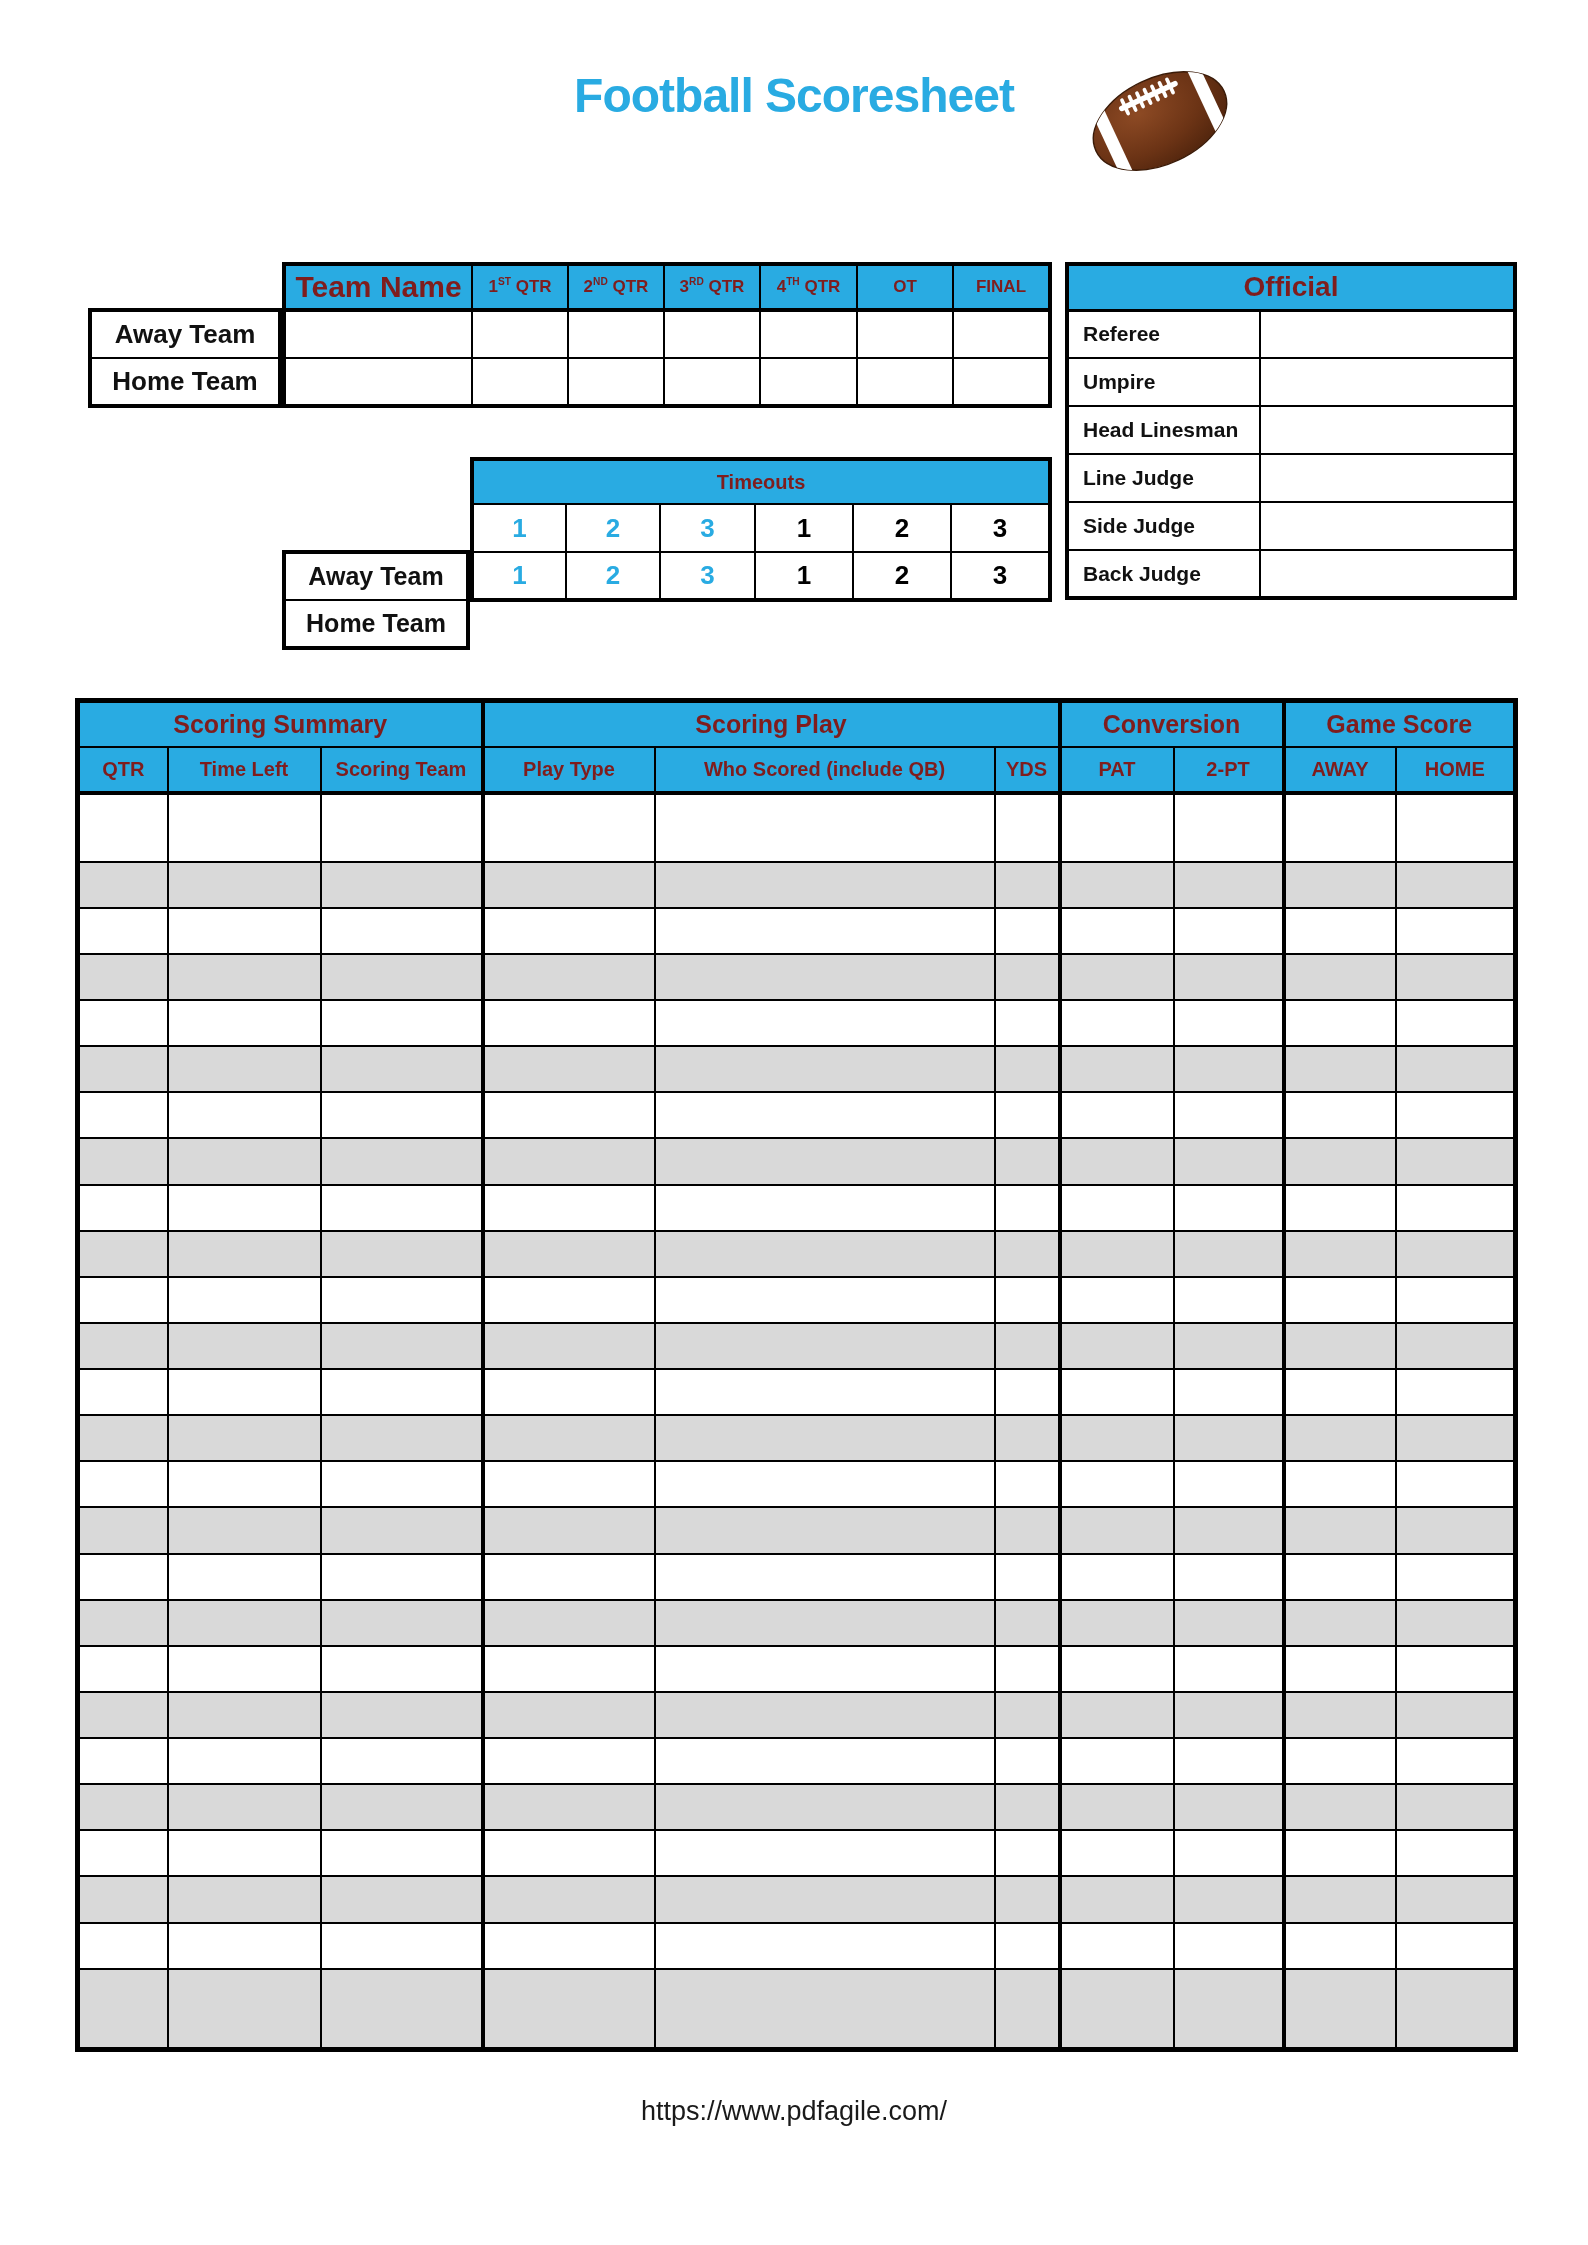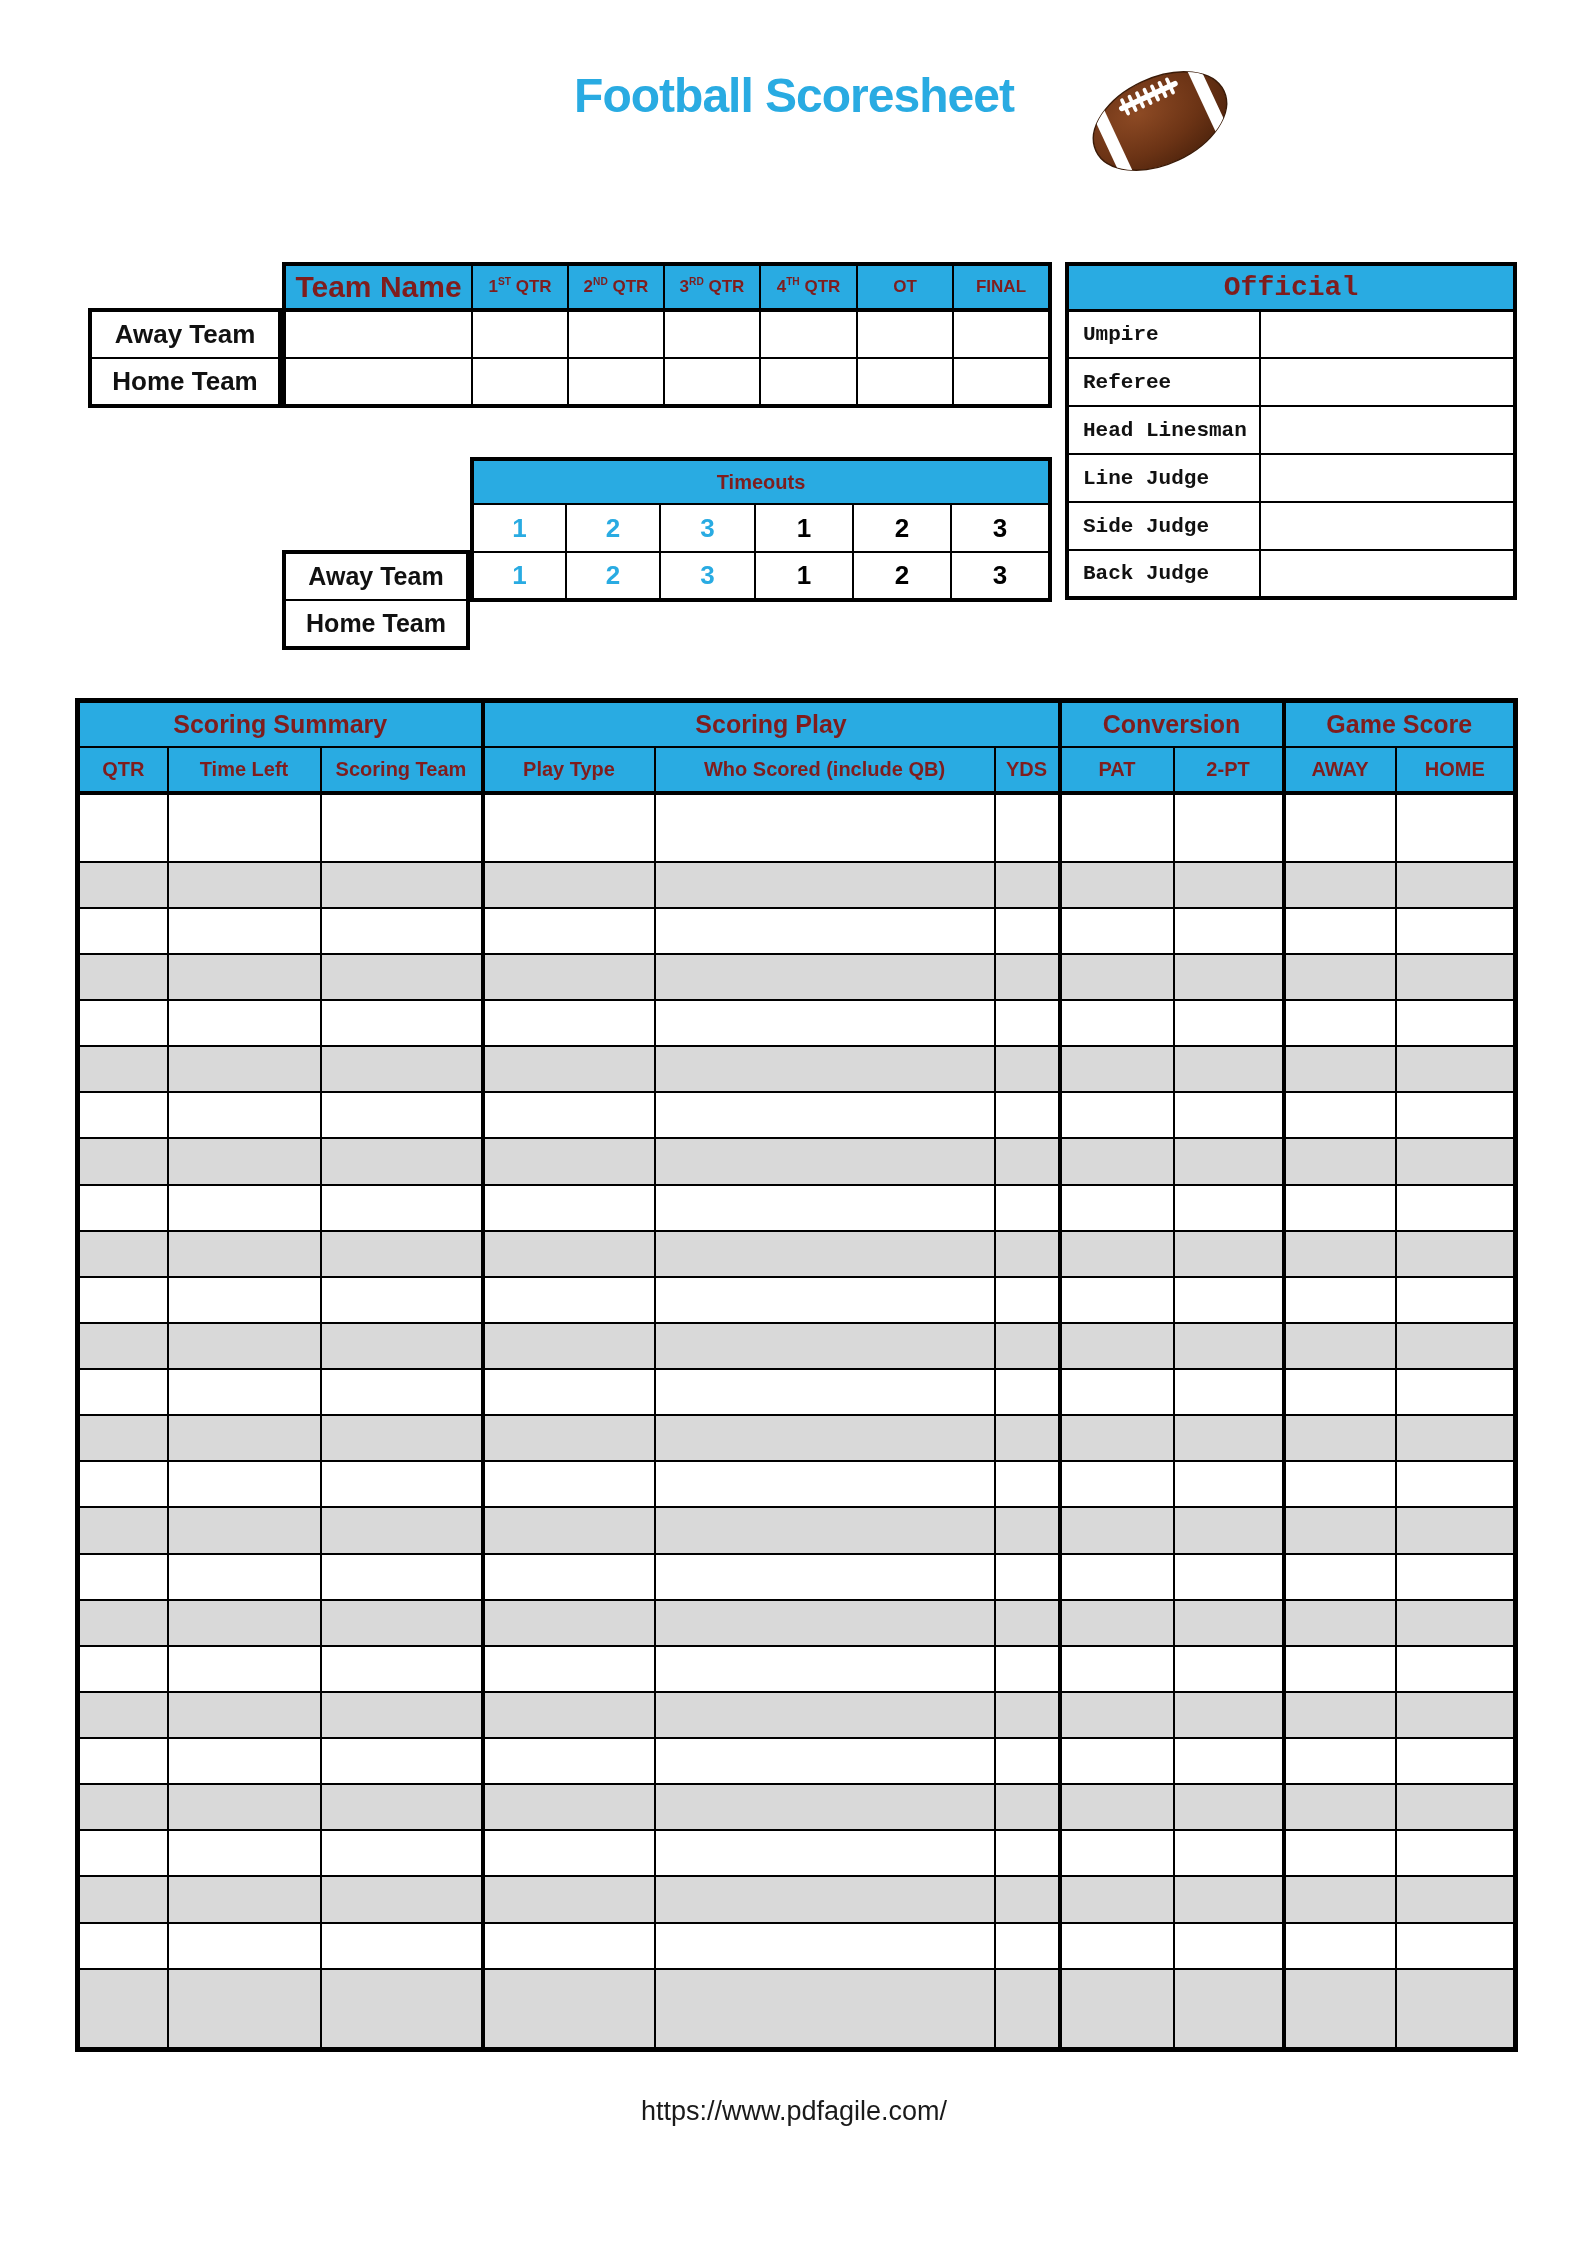--- a/index.html
+++ b/index.html
@@ -51,21 +51,21 @@
   }
   .team-table { left: 282px; top: 262px; width: 766px; border: 4px solid var(--line); }
   .team-table thead tr { height: 46px; }
   .team-table thead th { border-bottom: 4px solid var(--line); }
   .team-table tbody tr { height: 48px; }
   .team-table tbody td { background: #fff; }
   .th-big { font-size: 30px; }
   .th-qtr { font-size: 17px; }
 
   
-  .official-table { left: 1065px; top: 262px; width: 448px; border: 4px solid var(--line); font-family: Liberation Mono, monospace; }
+  .official-table { left: 1065px; top: 262px; width: 448px; border: 4px solid var(--line); }
   .official-table thead tr { height: 46px; }
   .official-table thead th { border-bottom: 3px solid var(--line); font-size: 28px; }
   .official-table tbody tr { height: 48px; }
   .official-table .olabel {
     font-size: 21px; font-weight: bold; text-align: left;
     padding-left: 14px; vertical-align: middle; background: #fff;
   }
   .official-table .oval { background: #fff; }
 
   
@@ -204,25 +204,25 @@
         <col style="width:193px">
         <col style="width:255px">
       </colgroup>
     <thead>
       <tr>
         <th class="bh" colspan="2">Official</th>
       </tr>
     </thead>
     <tbody>
       <tr>
+        <td class="olabel">Referee</td>
+        <td class="oval"></td>
+      </tr>
+      <tr>
         <td class="olabel">Umpire</td>
-        <td class="oval"></td>
-      </tr>
-      <tr>
-        <td class="olabel">Referee</td>
         <td class="oval"></td>
       </tr>
       <tr>
         <td class="olabel">Head Linesman</td>
         <td class="oval"></td>
       </tr>
       <tr>
         <td class="olabel">Line Judge</td>
         <td class="oval"></td>
       </tr>

